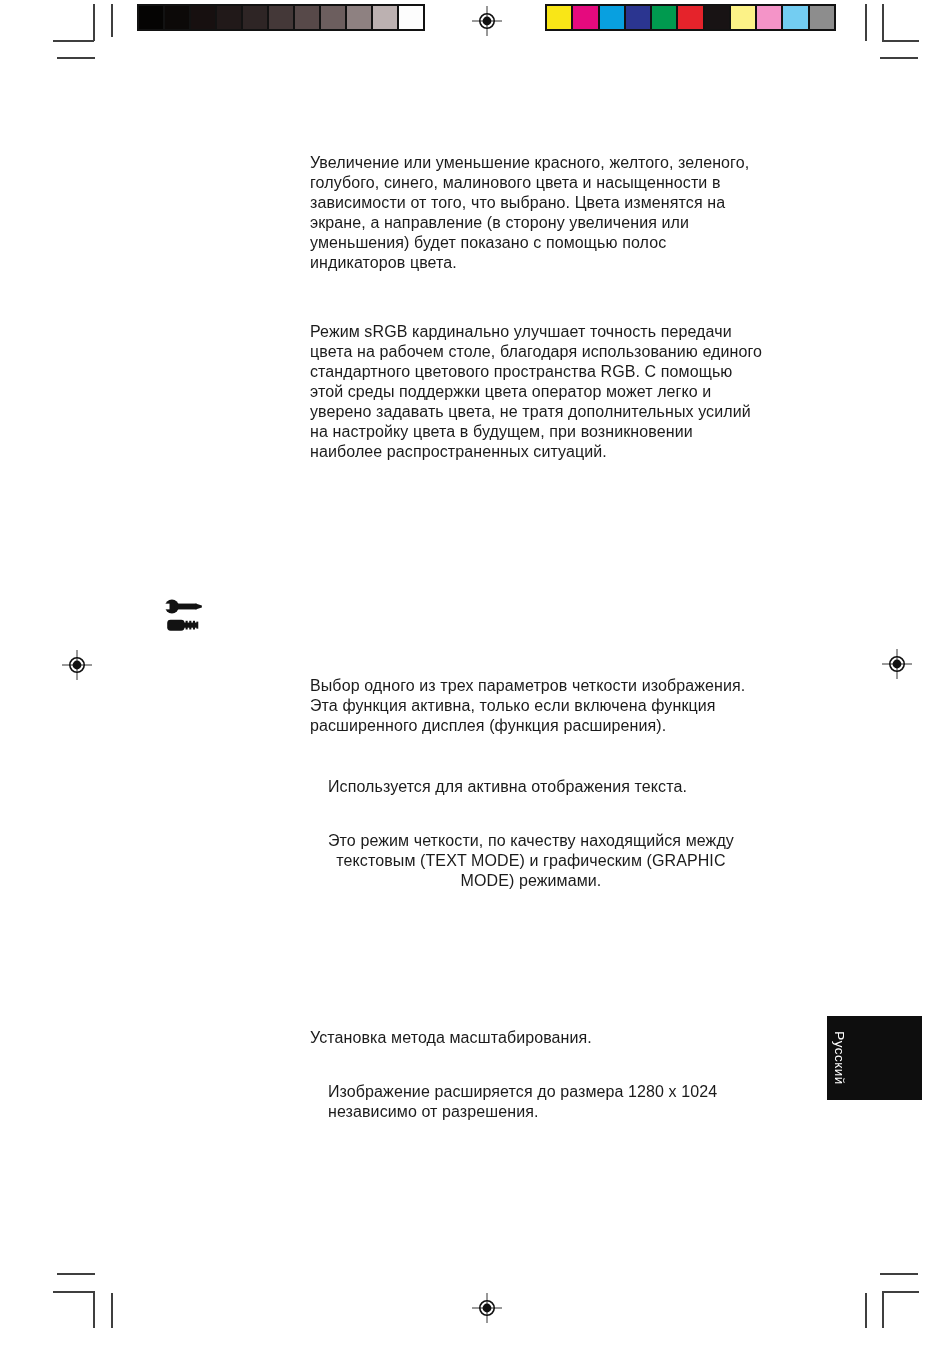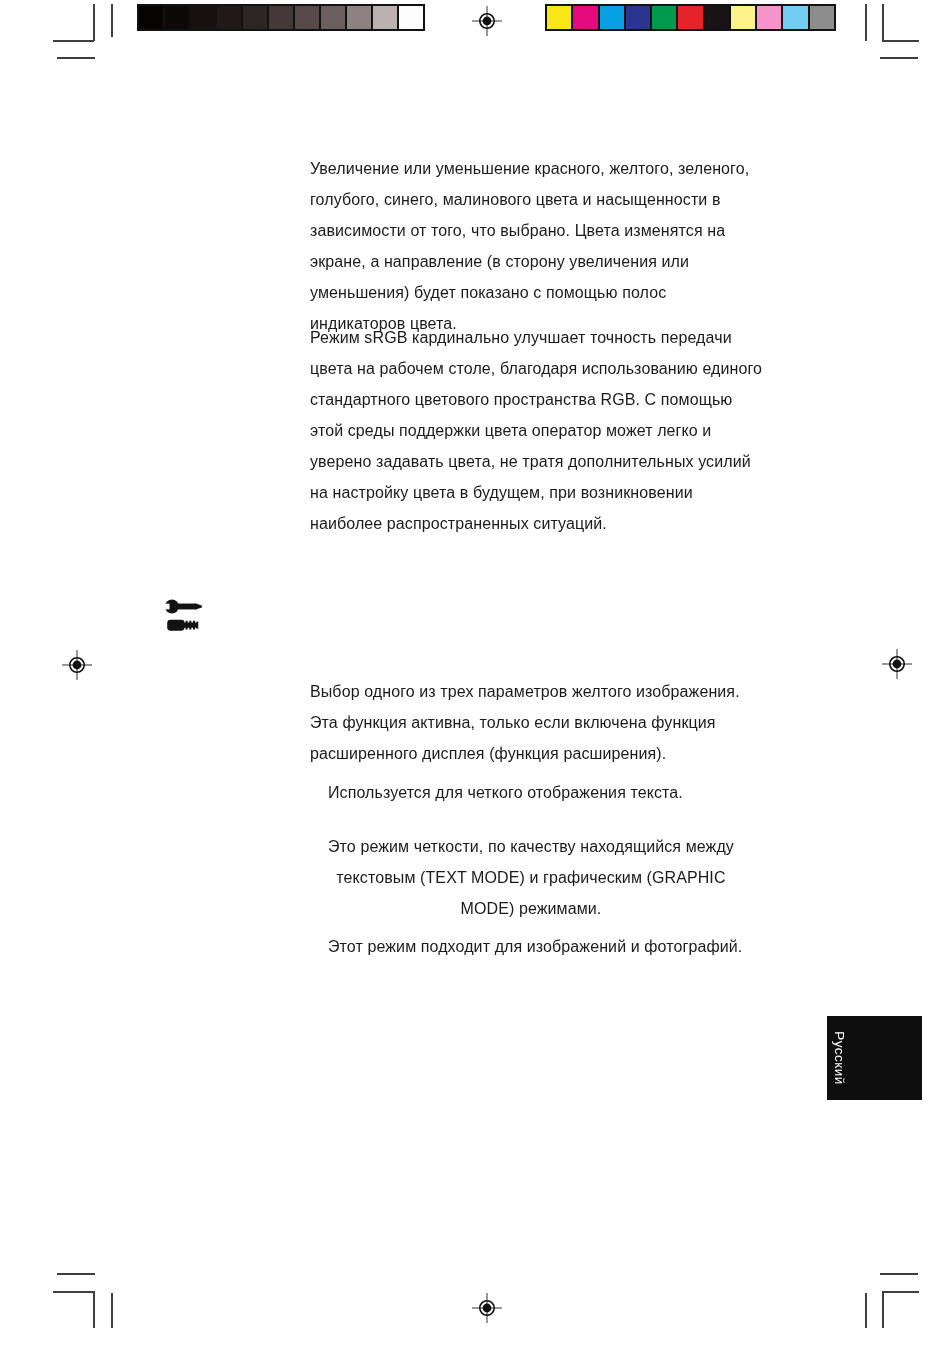--- a/index.html
+++ b/index.html
@@ -23,21 +23,21 @@
   #grayscale-bar{left:137px;top:4px;width:288px;height:27px;}
   #color-bar{left:545px;top:4px;width:291px;height:27px;}
   
   .crop-line{position:absolute;background:#3f3f3f;}
   
   .reg-mark{position:absolute;width:30px;height:30px;}
   
   .para{
     position:absolute;
     font-size:16px;
-    line-height:31px;
+    line-height:20px;
     color:#1b1b1b;
     white-space:pre-line;
     letter-spacing:0.1px;
   }
   
   #tools-icon{position:absolute;left:163px;top:596px;width:42px;height:42px;}
   
   .lang-tab{
     position:absolute;
     left:827px;top:1016px;
@@ -151,26 +151,28 @@
     <rect x="11" y="7.2" width="21" height="5.6" fill="#121212"></rect>
     <polygon points="31,7.2 37,9 37,11 31,12.8" fill="#121212"></polygon>
     <rect x="4" y="22.5" width="16.5" height="10.5" rx="3.2" fill="#121212"></rect>
     <rect x="20" y="25.3" width="13" height="4.9" fill="#121212"></rect>
     <rect x="21.5" y="23.6" width="2" height="8.3" fill="#121212"></rect>
     <rect x="25" y="23.6" width="2" height="8.3" fill="#121212"></rect>
     <rect x="28.5" y="23.6" width="2" height="8.3" fill="#121212"></rect>
     <rect x="31.8" y="24.4" width="1.8" height="6.7" fill="#121212"></rect>
   </svg>
 
-  <div class="para" style="left:310px;top:676px;">Выбор одного из трех параметров желтого изображения.
+  <div class="para" style="left:310px;top:676px;">Выбор одного из трех параметров четкости изображения.
 Эта функция активна, только если включена функция
 расширенного дисплея (функция расширения).</div>
-  <div class="para" style="left:328px;top:777px;">Используется для четкого отображения текста.</div>
+  <div class="para" style="left:328px;top:777px;">Используется для активна отображения текста.</div>
   <div class="para" style="left:328px;top:831px;text-align:center;">Это режим четкости, по качеству находящийся между
 текстовым (TEXT MODE) и графическим (GRAPHIC
 MODE) режимами.</div>
-  <div class="para" style="left:328px;top:931px;">Этот режим подходит для изображений и фотографий.</div>
+  <div class="para" style="left:310px;top:1028px;">Установка метода масштабирования.</div>
+  <div class="para" style="left:328px;top:1082px;">Изображение расширяется до размера 1280 х 1024
+независимо от разрешения.</div>
 
   <div class="lang-tab">
     <span class="label">Русский</span>
   </div>
 
 </div>
 
 </body></html>

